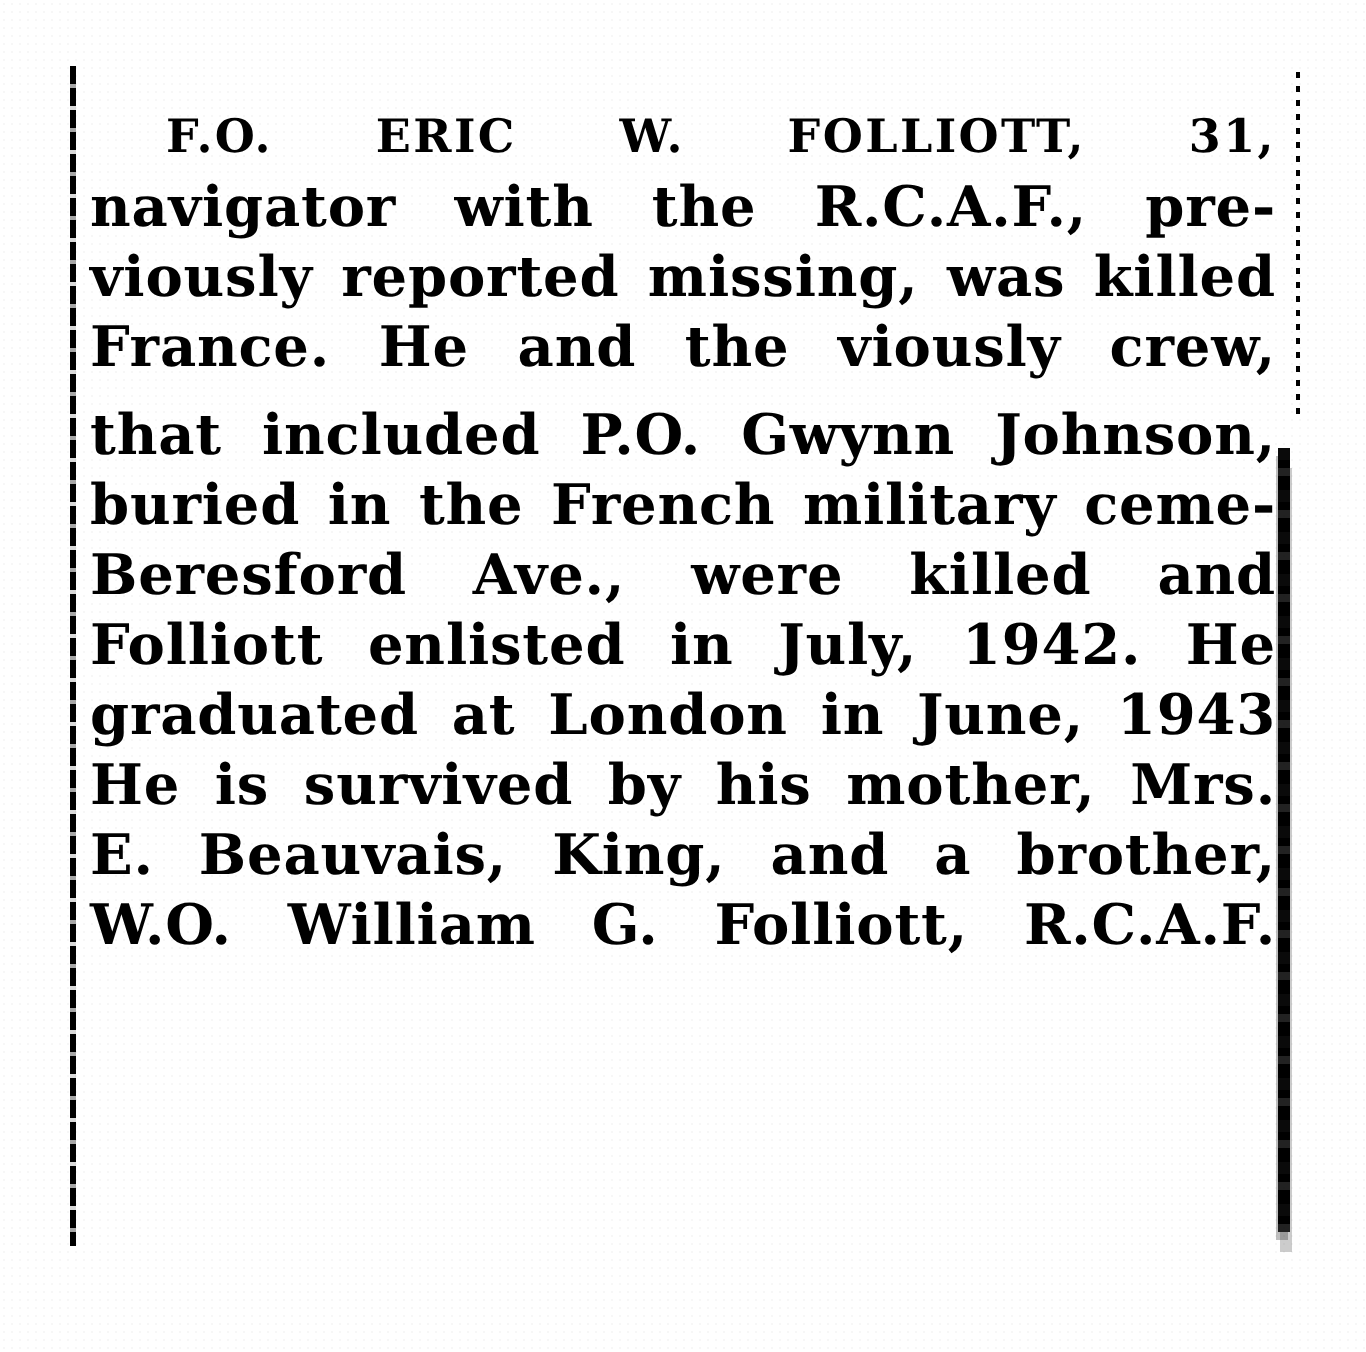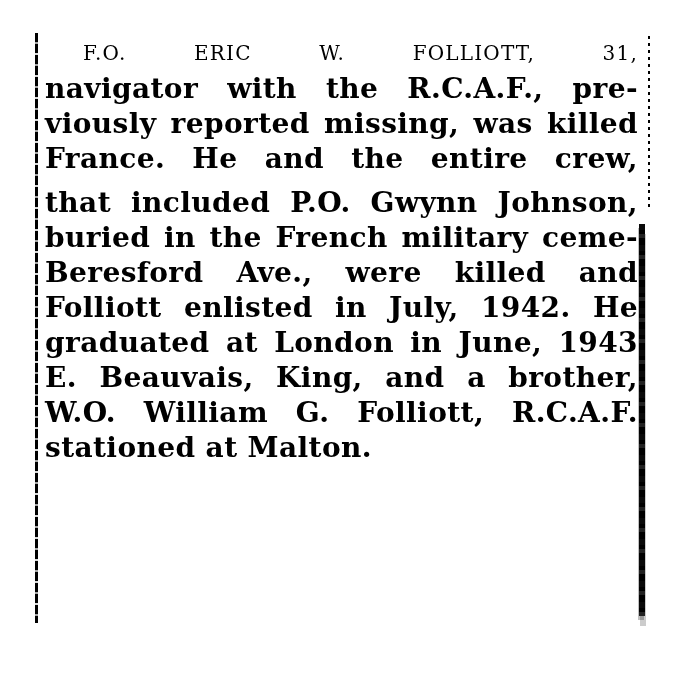--- a/index.html
+++ b/index.html
@@ -71,23 +71,24 @@
     letter-spacing: 0.4px;
     filter: blur(0.35px) contrast(1.2);
   }
   .line {
     text-align: justify;
     text-align-last: justify;
     white-space: normal;
   }
   .line.heading {
     padding-left: 38px;
-    font-size: 20px;
+    font-size: 23px;
     letter-spacing: 1.2px;
-    font-weight: 400;
+    font-weight: 700;
+    margin-top: 15px;
   }
   .line.para-end {
     margin-bottom: 9px;
   }
   .line.last {
     text-align-last: left;
   }
   
   .noise {
     position: absolute;
@@ -102,24 +103,24 @@
 <body>
 
 <div class="clipping">
   <div class="rule-left"></div>
   <div class="rule-right-dotted"></div>
   <div class="rule-right-solid"></div>
   <div class="article" id="article">
       <div class="line heading">F.O. ERIC W. FOLLIOTT, 31,</div>
       <div class="line">navigator with the R.C.A.F., pre-</div>
       <div class="line">viously reported missing, was killed</div>
-      <div class="line para-end">France. He and the entire crew,</div>
+      <div class="line para-end">France. He and the viously crew,</div>
       <div class="line">that included P.O. Gwynn Johnson,</div>
       <div class="line">buried in the French military ceme-</div>
       <div class="line">Beresford Ave., were killed and</div>
       <div class="line">Folliott enlisted in July, 1942. He</div>
       <div class="line">graduated at London in June, 1943</div>
+      <div class="line">He is survived by his mother, Mrs.</div>
       <div class="line">E. Beauvais, King, and a brother,</div>
       <div class="line">W.O. William G. Folliott, R.C.A.F.</div>
-      <div class="line last">stationed at Malton.</div>
     </div>
   <div class="noise"></div>
 </div>
 
 </body></html>

